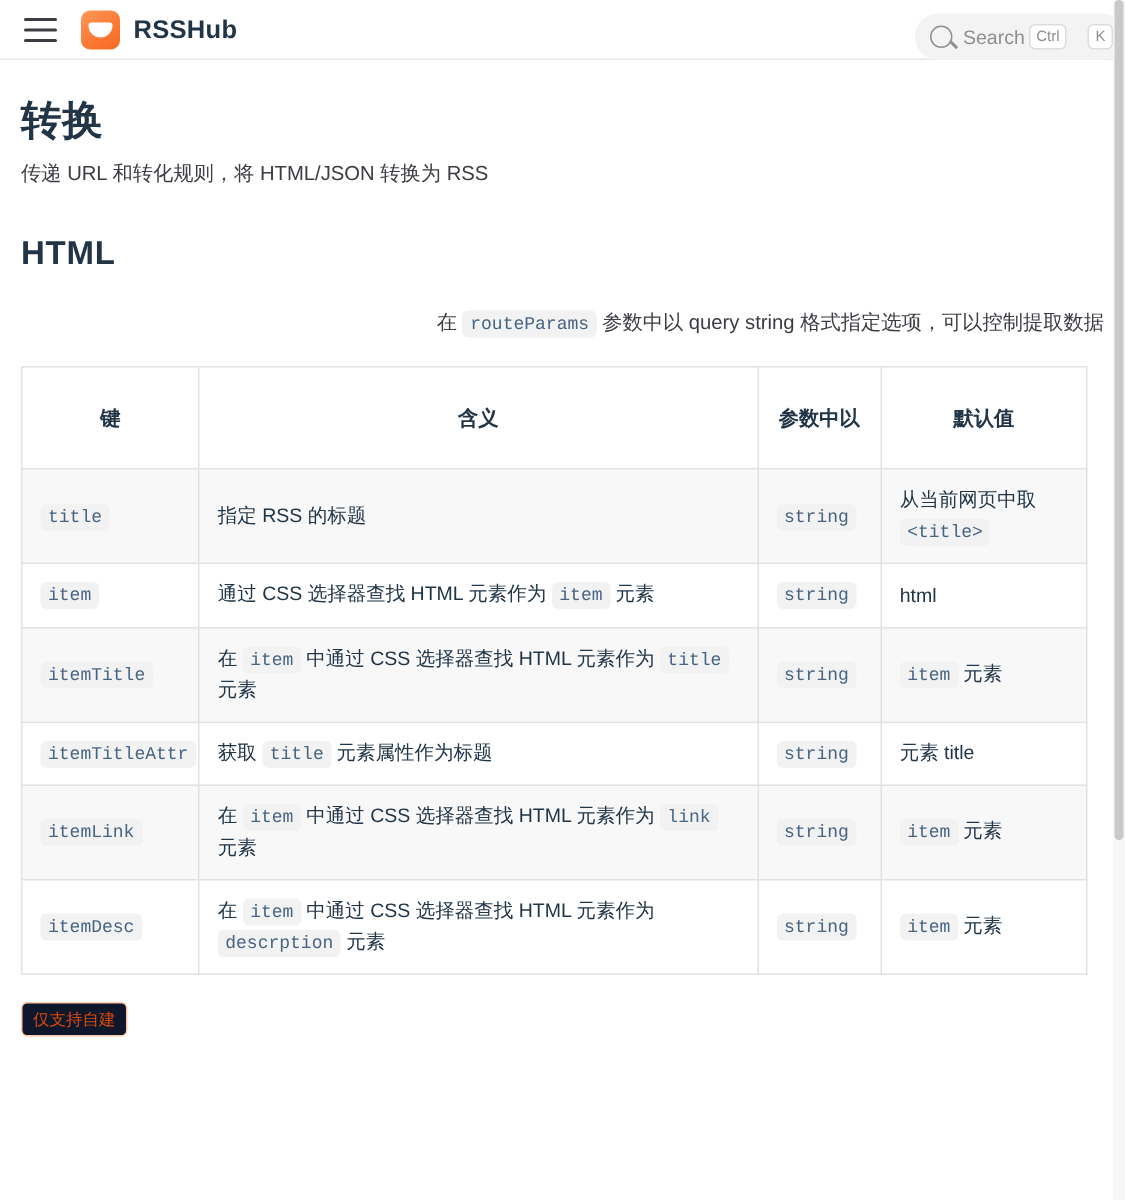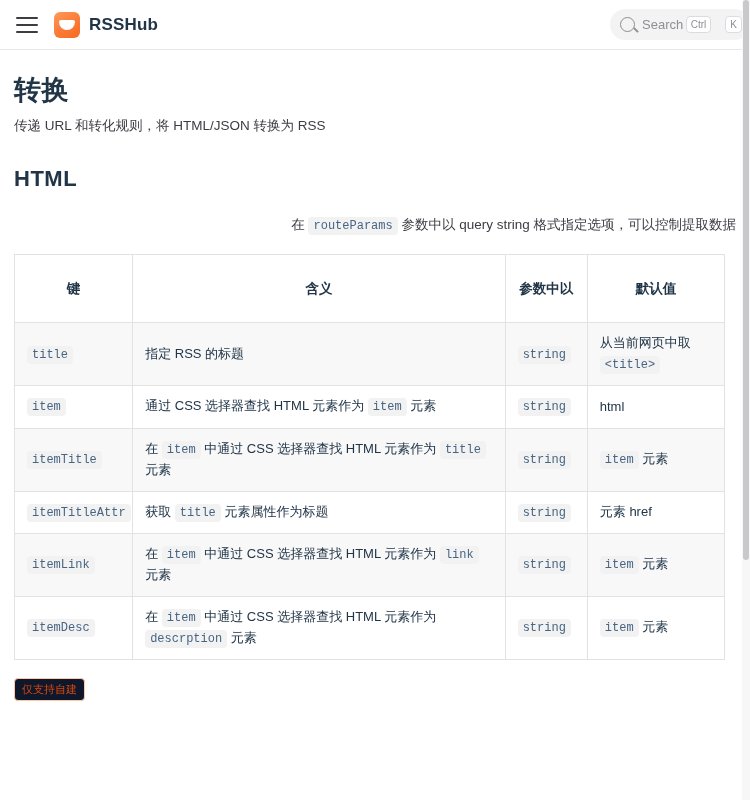--- a/index.html
+++ b/index.html
@@ -9,21 +9,21 @@
     width: 750px;
     height: 800px;
     background: #ffffff;
     font-family: "Liberation Sans", sans-serif;
     color: #213547;
     overflow: hidden;
   }
 
   
   .navbar {
-    height: 50px;
+    height: 40px;
     border-bottom: 1px solid #e8e8ea;
     display: flex;
     align-items: center;
     padding: 0 16px;
     background: #ffffff;
     position: relative;
   }
   .hamburger {
     width: 22px;
     height: 16px;
@@ -280,21 +280,21 @@
         <tr>
           <td class="key-cell"><code class="inline">itemTitle</code></td>
           <td>在 <code class="inline">item</code> 中通过 CSS 选择器查找 HTML 元素作为 <code class="inline">title</code> 元素</td>
           <td class="accept-cell"><code class="inline">string</code></td>
           <td><code class="inline">item</code> 元素</td>
         </tr>
         <tr>
           <td class="key-cell"><code class="inline">itemTitleAttr</code></td>
           <td>获取 <code class="inline">title</code> 元素属性作为标题</td>
           <td class="accept-cell"><code class="inline">string</code></td>
-          <td>元素 href</td>
+          <td>元素 title</td>
         </tr>
         <tr>
           <td class="key-cell"><code class="inline">itemLink</code></td>
           <td>在 <code class="inline">item</code> 中通过 CSS 选择器查找 HTML 元素作为 <code class="inline">link</code> 元素</td>
           <td class="accept-cell"><code class="inline">string</code></td>
           <td><code class="inline">item</code> 元素</td>
         </tr>
         <tr>
           <td class="key-cell"><code class="inline">itemDesc</code></td>
           <td>在 <code class="inline">item</code> 中通过 CSS 选择器查找 HTML 元素作为 <code class="inline">descrption</code> 元素</td>

